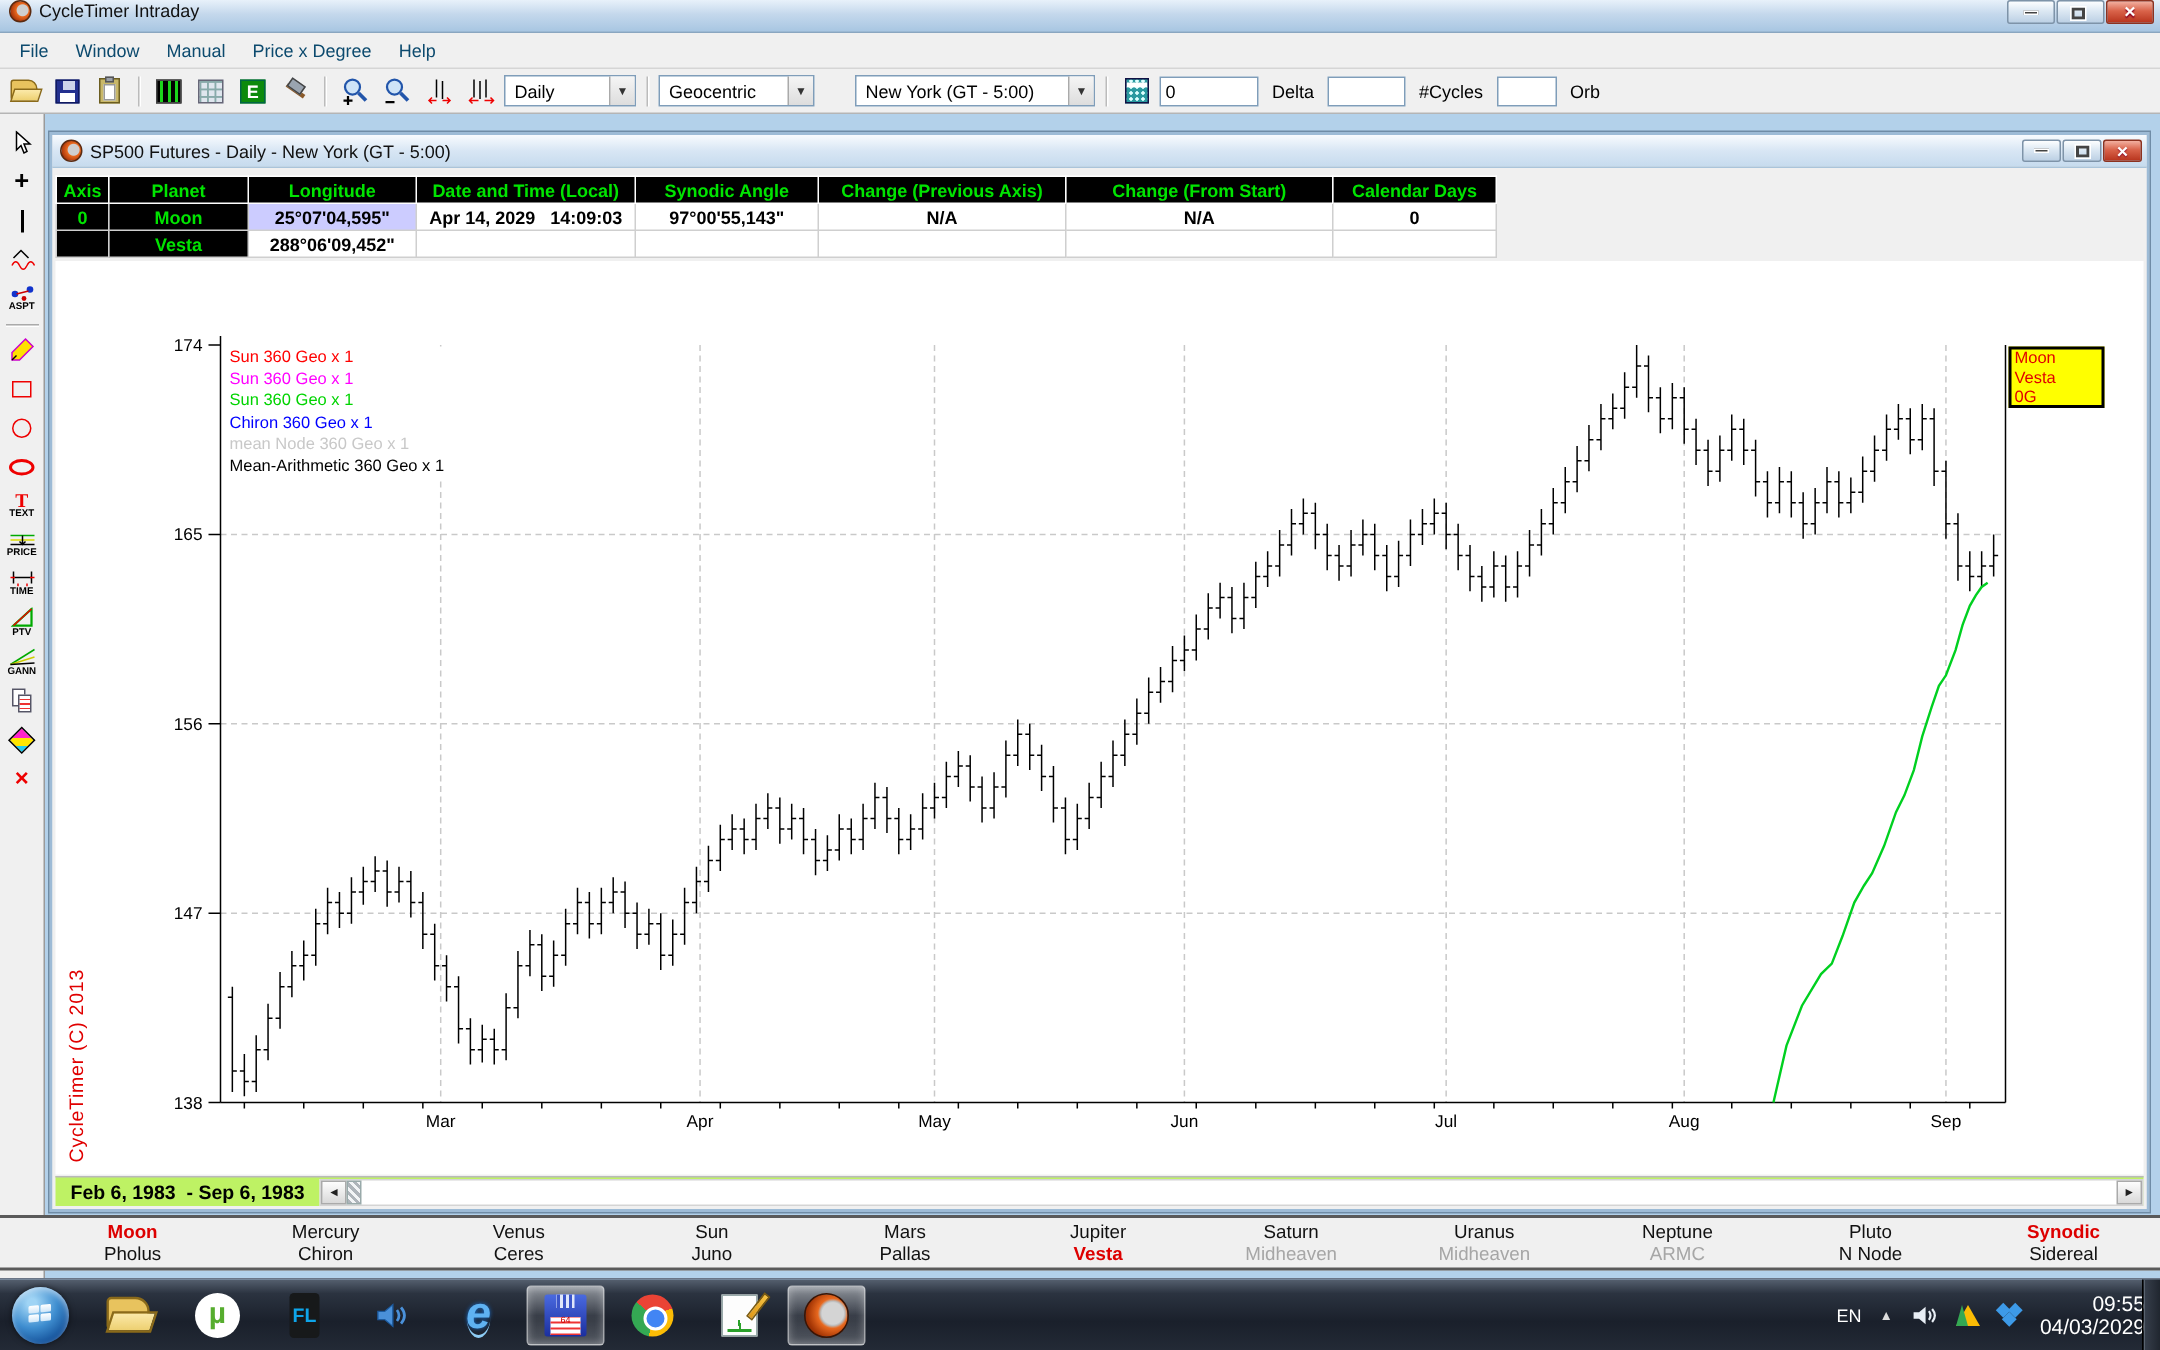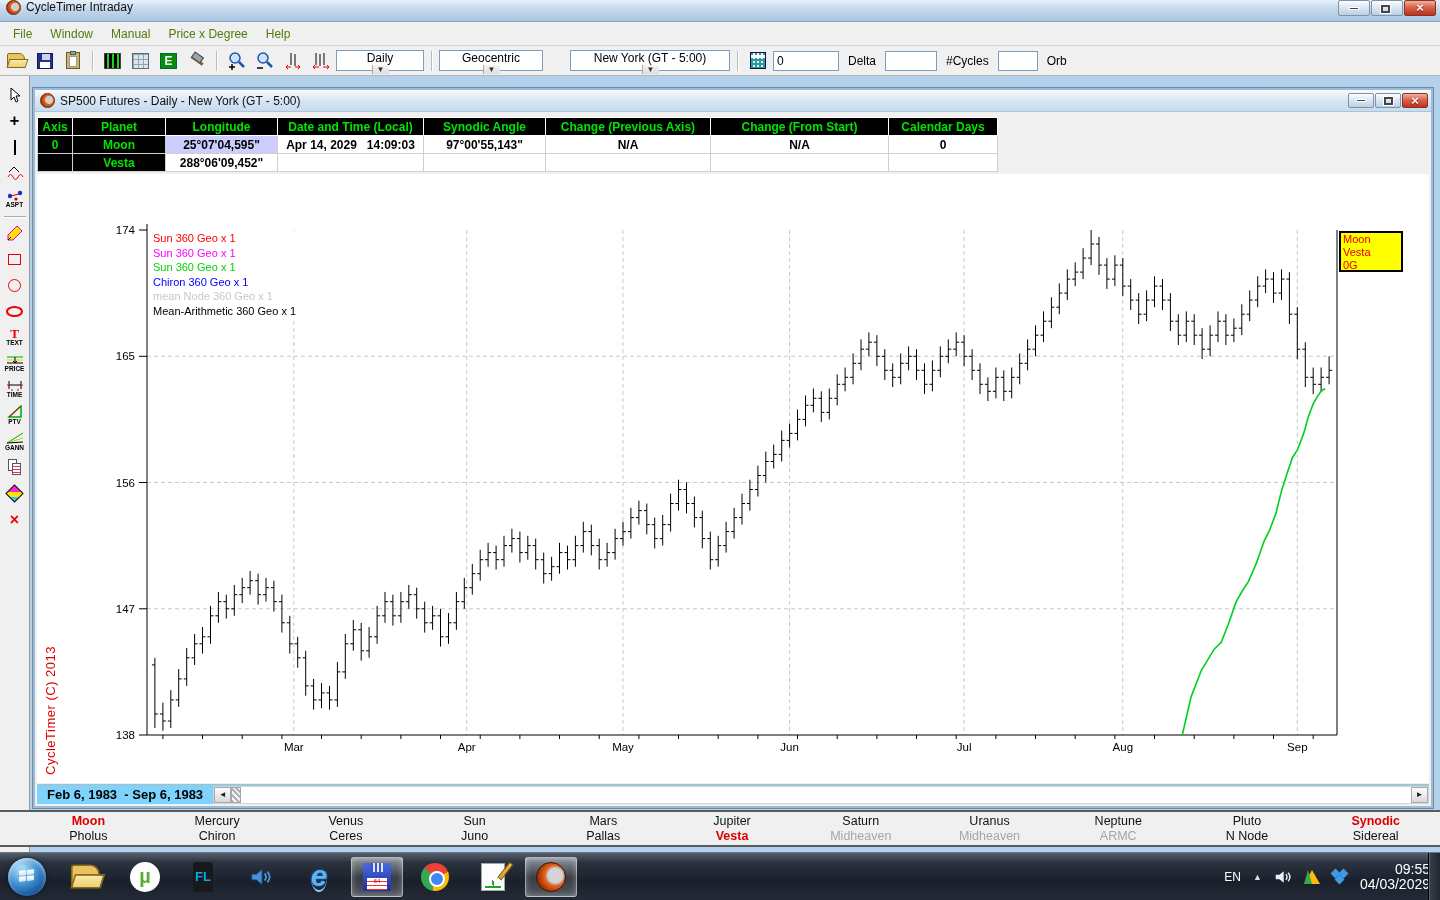--- a/index.html
+++ b/index.html
@@ -19,27 +19,27 @@
   .win-btn { width:32px; height:16px; border:1px solid #7e93a8; border-radius:2px;
     background:linear-gradient(#fdfeff,#dce8f3 45%,#bcd0e4); display:flex; align-items:center; justify-content:center; }
   .win-btn .dash { width:10px; height:3px; background:#444; border:1px solid #fff; }
   .win-btn .sq { width:9px; height:8px; border:2px solid #444; outline:1px solid #fff; }
   .win-btn .rst { width:9px; height:8px; border:2px solid #444; outline:1px solid #fff; position:relative; left:-2px; top:1px; }
   .win-btn.close { background:linear-gradient(#f2b0a0,#d9634a 45%,#b8351e); border-color:#8c3220; }
   .win-btn.close span { color:#fff; font-weight:bold; font-size:13px; line-height:10px; text-shadow:0 1px 1px #802; }
 
   .menubar { position:absolute; left:0; top:22px; width:1440px; height:24px;
     background:#f0f0f0; border-bottom:1px solid #d5d5d5; display:flex; align-items:center; padding-left:4px; }
-  .menu-item { padding:3px 9px; color:#4d7c0f; }
+  .menu-item { padding:3px 9px; color:#0c4a6e; }
 
   .toolbar { position:absolute; left:0; top:46px; width:1440px; height:30px;
     background:#f0f0f0; border-bottom:1px solid #b5b5b5; display:flex; align-items:center; padding-left:4px; gap:3px; }
   .tb-btn { width:25px; height:24px; display:flex; align-items:center; justify-content:center; }
   .sep-v { width:1px; height:20px; background:#bbb; margin:0 4px; box-shadow:1px 0 0 #fff; }
-  .dd { height:21px; background:#fff; border:1px solid #7f9db9; display:flex; align-items:center;flex-direction:column; }
+  .dd { height:21px; background:#fff; border:1px solid #7f9db9; display:flex; align-items:center; }
   .dd-text { padding:0 6px; flex:1; font-size:12px; white-space:nowrap; }
   .dd-btn { width:17px; height:100%; background:linear-gradient(#f5f5f5,#ddd); border-left:1px solid #aaa;
     display:flex; align-items:center; justify-content:center; font-size:8px; color:#333; }
   .tb-input { height:20px; border:1px solid #7f9db9; background:#fff; font-size:12px; padding:0 3px;
     font-family:inherit; }
   .tb-label { padding:0 6px; }
 
   
   .i-folder { position:relative; width:20px; height:15px; }
   .i-folder-back { position:absolute; left:0; top:0; width:18px; height:14px; background:#e8c35e; border:1px solid #8a6a1a; border-radius:2px 6px 2px 2px; }
@@ -103,21 +103,21 @@
 
   
   .chart-panel { position:absolute; left:2px; top:62px; width:1392px; height:609px; background:#fff; }
   .legend { position:absolute; left:116px; top:57px; font-size:11px; line-height:14.6px; background:#fff; padding-right:4px; }
   .ybox { position:absolute; left:1302px; top:57px; width:64px; height:41px; background:#ffff00;
     border:2px solid #000; font-size:11px; line-height:13px; color:#e00000; padding:0 2px; }
   .copyright { position:absolute; left:6px; bottom:8px; color:#e00000; font-size:13px;
     writing-mode:vertical-rl; transform:rotate(180deg); letter-spacing:0.5px; }
 
   
-  .rangebar { position:absolute; left:2px; top:672px; width:1392px; height:20px; background:#7dd3fc;
+  .rangebar { position:absolute; left:2px; top:672px; width:1392px; height:20px; background:#bef264;
     border-top:1px solid #b9b9b9; display:flex; align-items:center; }
   .range-label { font-weight:bold; font-size:13px; padding:0 10px; white-space:pre; }
   .sb { flex:1; height:18px; display:flex; align-items:stretch; border:1px solid #d4d4d4; background:#fff; }
   .sb-btn { width:17px; background:linear-gradient(#fdfdfd,#d9d9d9); border:1px solid #aaa;
     display:flex; align-items:center; justify-content:center; font-size:8px; color:#222; }
   .sb-thumb { width:10px; background:repeating-linear-gradient(45deg,#aeb4ba 0 2px,#f2f4f6 2px 4px); border:1px solid #9aa; }
   .sb-track { flex:1; }
 
   
   .pstrip { position:absolute; left:0; top:810px; width:1440px; height:37px; background:#f0f0f0;

